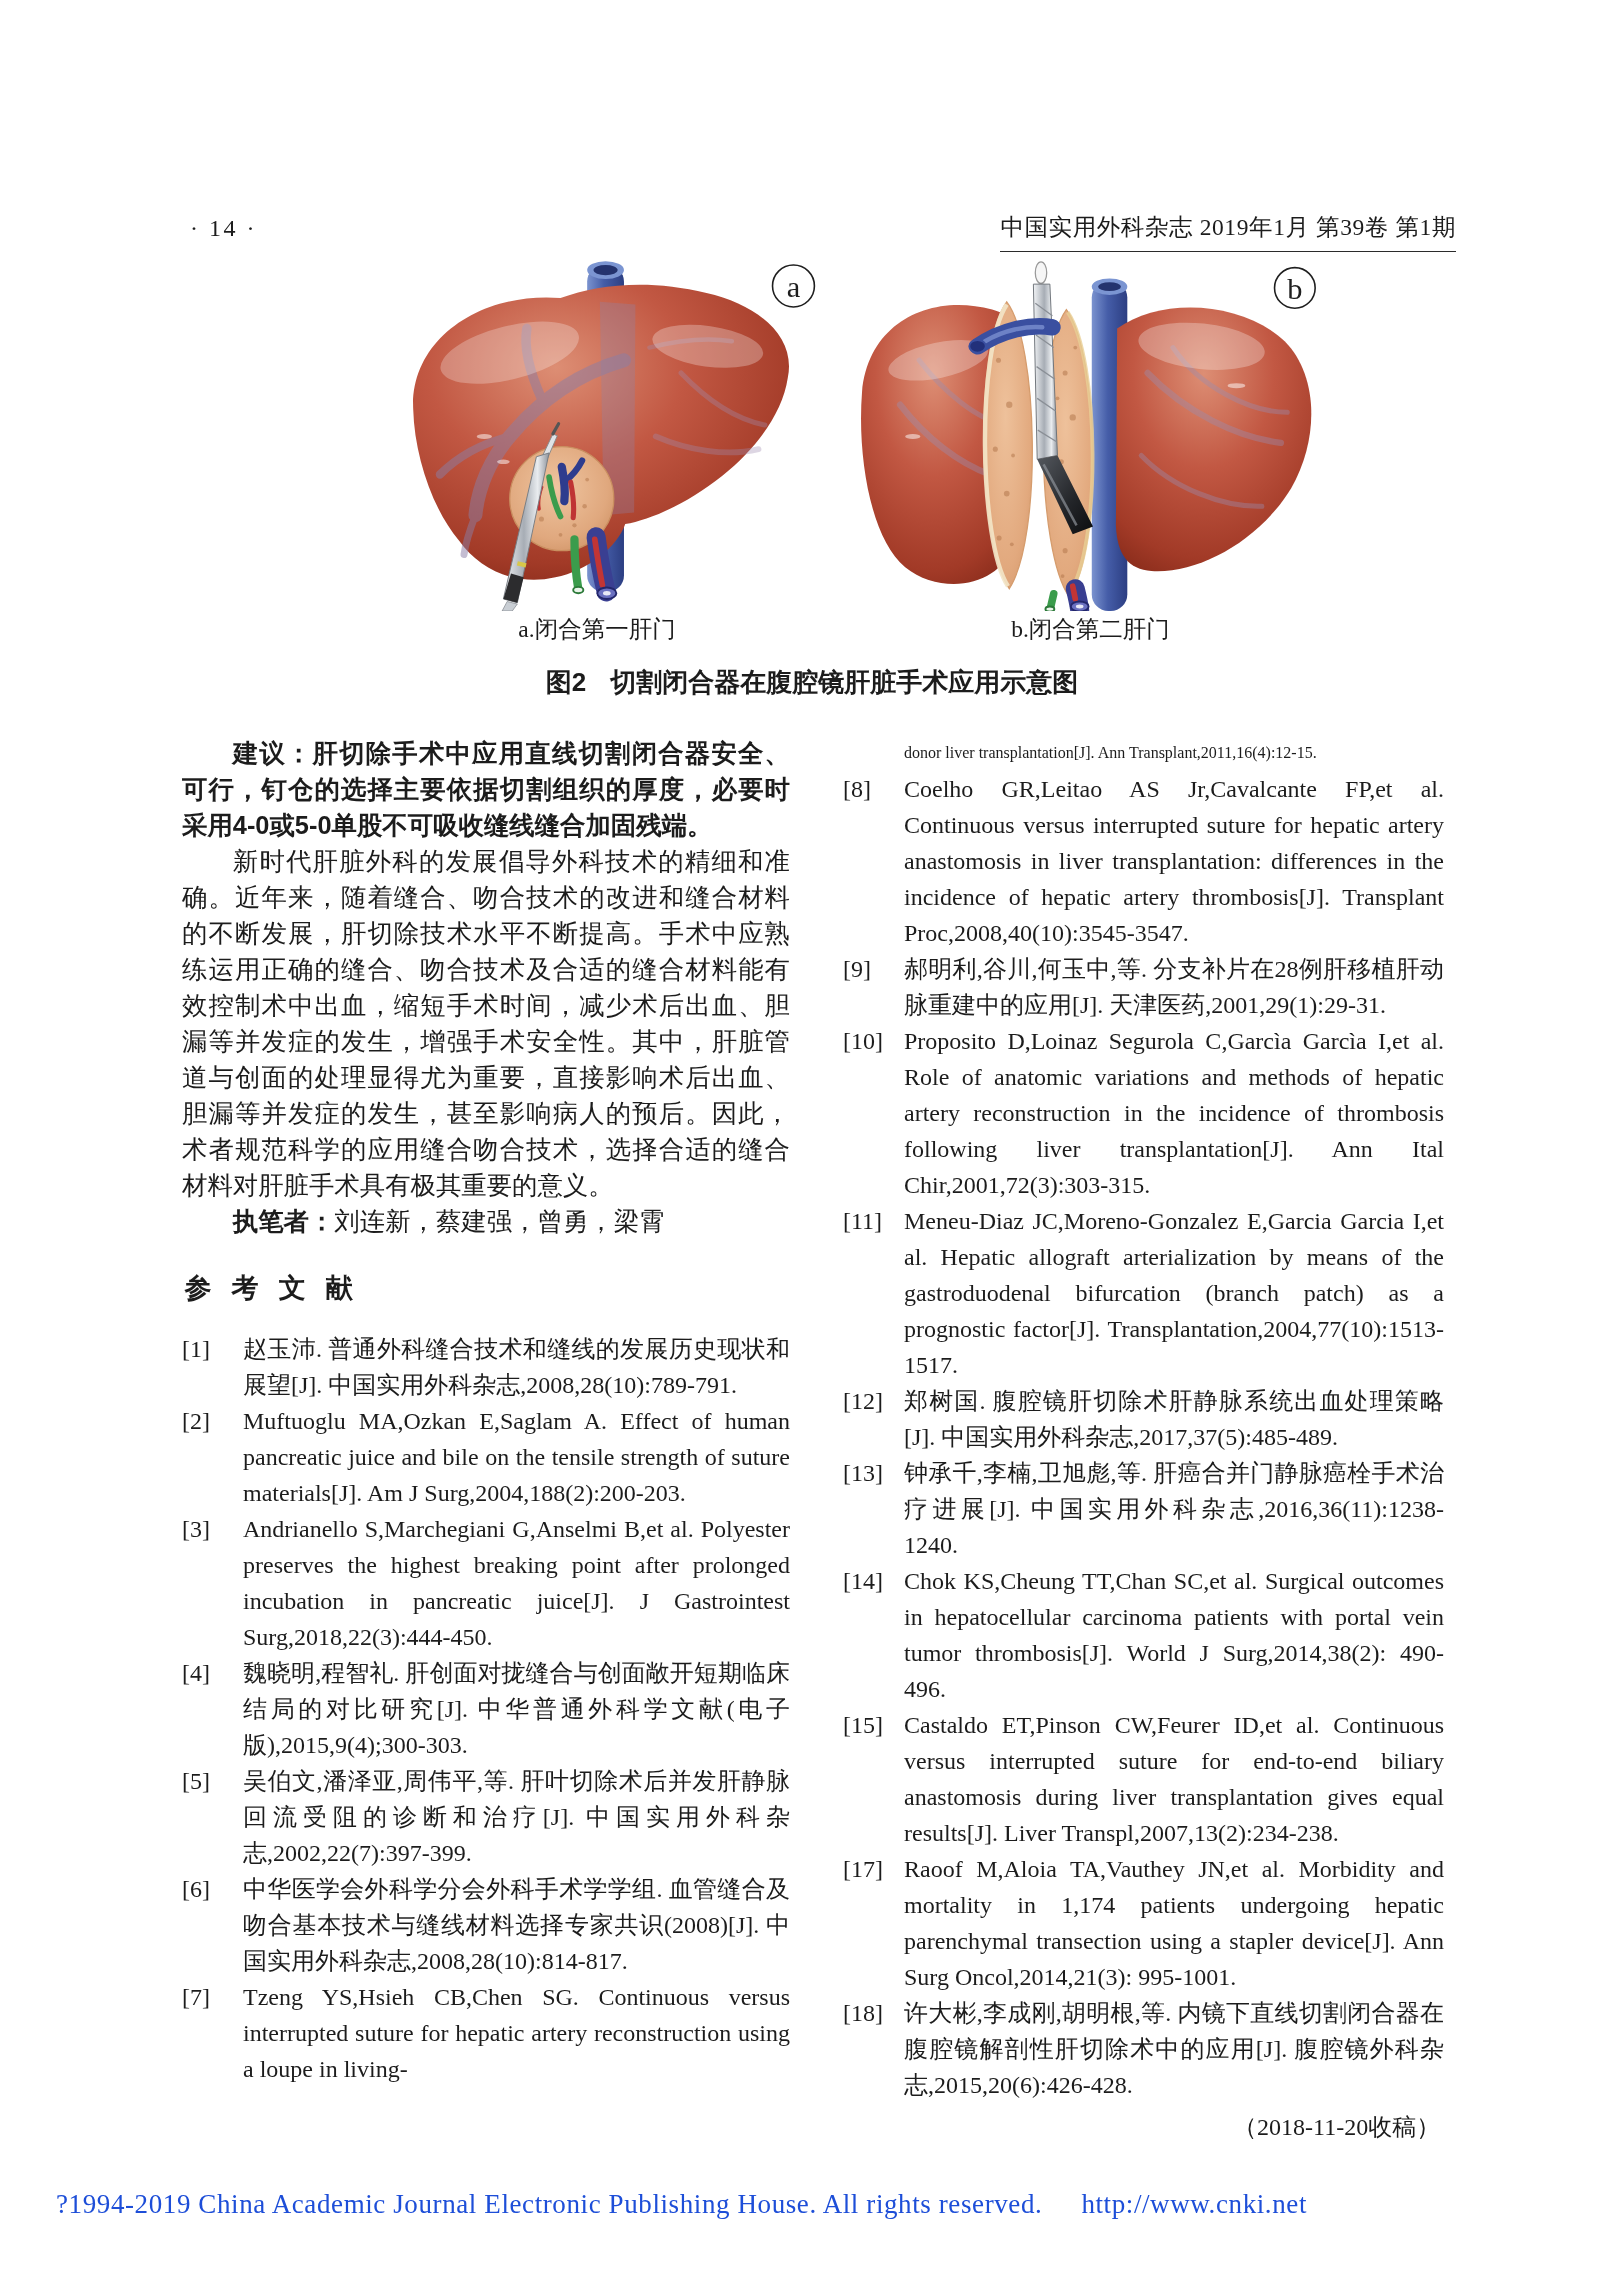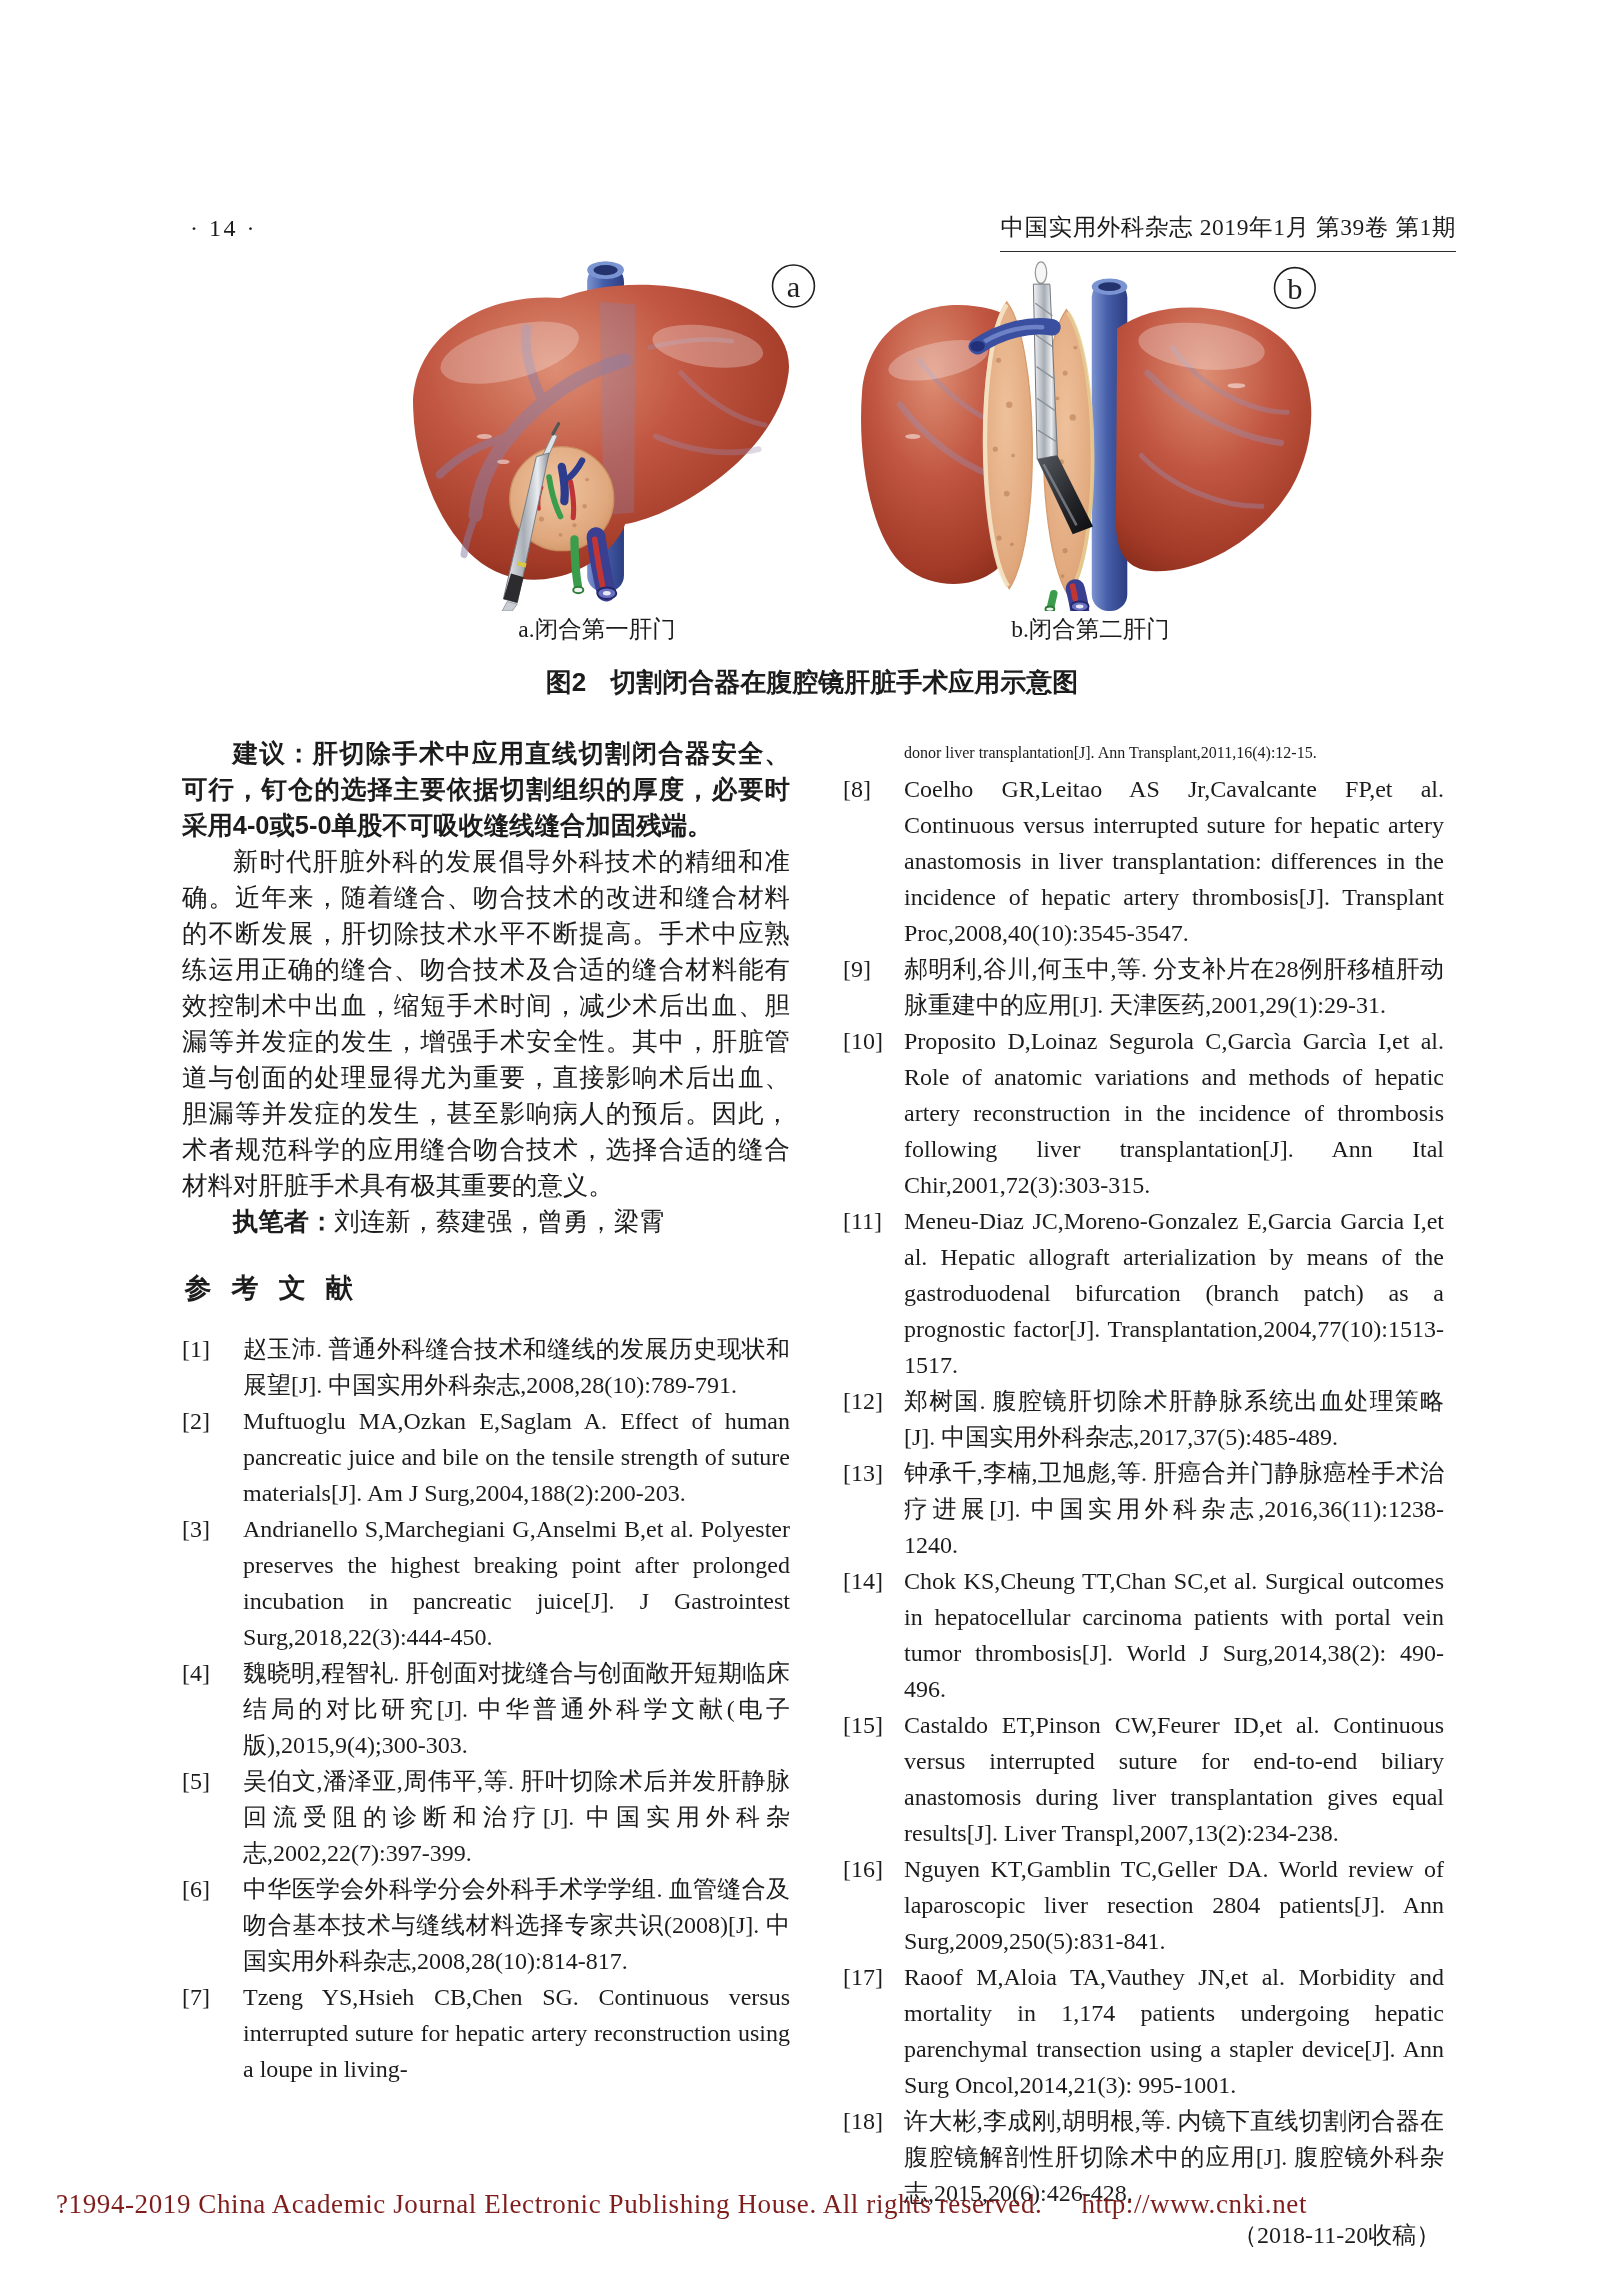--- a/index.html
+++ b/index.html
@@ -40,21 +40,21 @@
   }
   .ref {
     position:relative; padding-left:61px; font-size:24px; line-height:36px;
     text-align:justify; margin:0;
   }
   .ref .num { position:absolute; left:0; top:0; }
   .carryover { padding-left:61px; font-size:16px; line-height:36px; text-align:justify; }
   .received { text-align:right; font-size:24px; line-height:36px; margin-top:6.3px; padding-right:3.8px; }
   
   .footer {
-    position:absolute; left:56px; top:2189px; font-size:27px; color:#7f1d1d;
+    position:absolute; left:56px; top:2189px; font-size:27px; color:#1d4ed8;
     white-space:nowrap; letter-spacing:0.6px;
   }
   .footer .url { margin-left:39px; }
   svg text { font-family:"Liberation Serif","DejaVu Serif",serif; }
 </style>
 </head>
 <body>
 
 <div class="page">
 
@@ -311,21 +311,20 @@
         <div class="ref"><span class="num">[11]</span><span>Meneu-Diaz JC,Moreno-Gonzalez E,Garcia Garcia I,et al. Hepatic allograft arterialization by means of the gastroduodenal bifurcation (branch patch) as a prognostic factor[J]. Transplantation,2004,77(10):1513-1517.</span></div>
 
         <div class="ref"><span class="num">[12]</span><span>郑树国. 腹腔镜肝切除术肝静脉系统出血处理策略[J]. 中国实用外科杂志,2017,37(5):485-489.</span></div>
 
         <div class="ref"><span class="num">[13]</span><span>钟承千,李楠,卫旭彪,等. 肝癌合并门静脉癌栓手术治疗进展[J]. 中国实用外科杂志,2016,36(11):1238-1240.</span></div>
 
         <div class="ref"><span class="num">[14]</span><span>Chok KS,Cheung TT,Chan SC,et al. Surgical outcomes in hepatocellular carcinoma patients with portal vein tumor thrombosis[J]. World J Surg,2014,38(2): 490-496.</span></div>
 
         <div class="ref"><span class="num">[15]</span><span>Castaldo ET,Pinson CW,Feurer ID,et al. Continuous versus interrupted suture for end-to-end biliary anastomosis during liver transplantation gives equal results[J]. Liver Transpl,2007,13(2):234-238.</span></div>
 
-        <div class="ref"><span class="num">[16]</span><span>Nguyen KT,Gamblin TC,Geller DA. World review of laparoscopic liver resection 2804 patients[J]. Ann Surg,2009,250(5):831-841.</span></div>
 
         <div class="ref"><span class="num">[17]</span><span>Raoof M,Aloia TA,Vauthey JN,et al. Morbidity and mortality in 1,174 patients undergoing hepatic parenchymal transection using a stapler device[J]. Ann Surg Oncol,2014,21(3): 995-1001.</span></div>
 
         <div class="ref"><span class="num">[18]</span><span>许大彬,李成刚,胡明根,等. 内镜下直线切割闭合器在腹腔镜解剖性肝切除术中的应用[J]. 腹腔镜外科杂志,2015,20(6):426-428.</span></div>
       </div>
     <div class="received">（2018-11-20收稿）</div>
   </div>
 
   <div class="footer">
     <span>?1994-2019 China Academic Journal Electronic Publishing House. All rights reserved.</span><span class="url">http://www.cnki.net</span>

